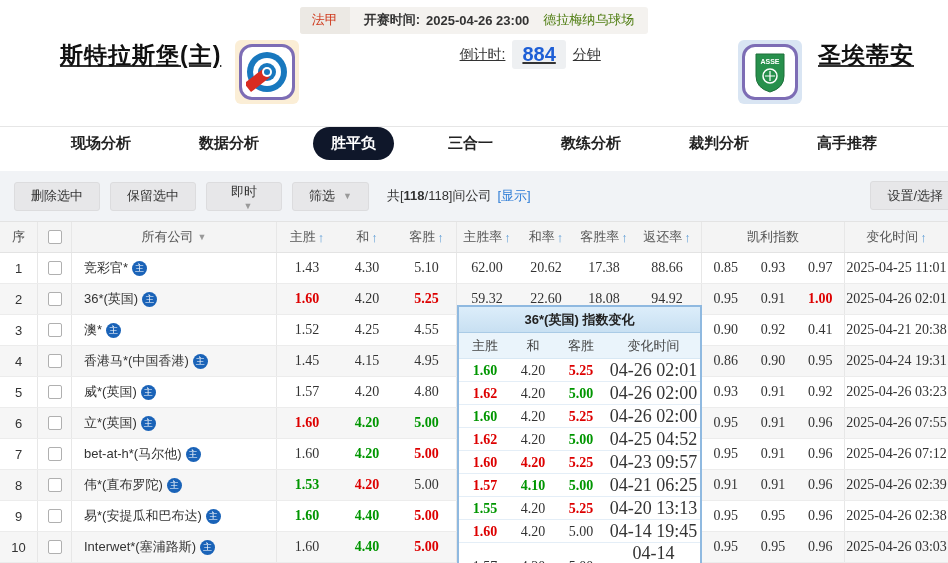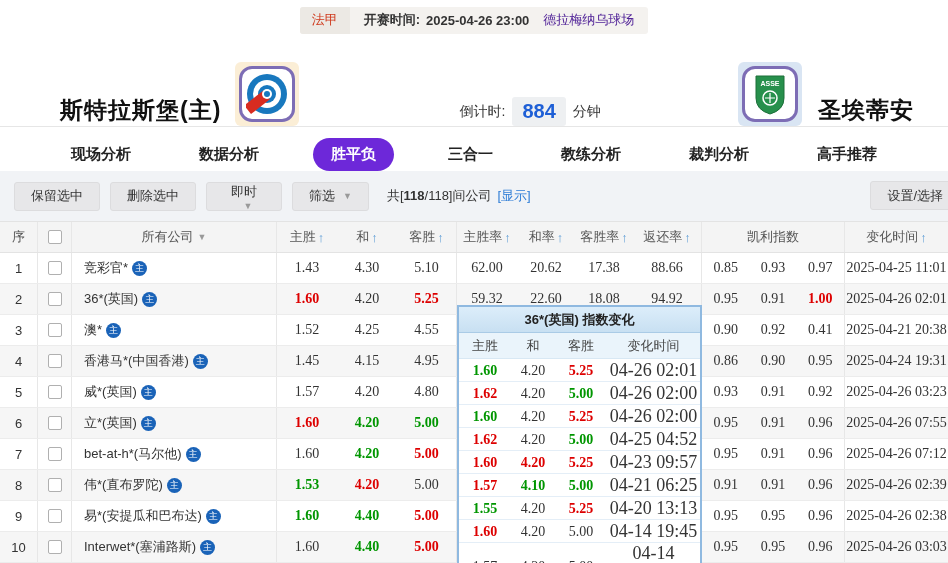--- a/index.html
+++ b/index.html
@@ -6,38 +6,38 @@
   html,body { width:948px; height:563px; overflow:hidden; background:#fff;
     font-family:"Liberation Sans","DejaVu Sans",sans-serif; color:#333; }
   .page { position:relative; width:948px; height:563px; }
 
   
   .matchbar-wrap { height:40px; display:flex; justify-content:center; align-items:center; }
   .matchbar { display:flex; align-items:center; background:#f4f2ef; border-radius:3px; height:27px; font-size:13px; }
   .league-tag { color:#cf3a1d; padding:0 12px; height:100%; display:flex; align-items:center; background:#ece9e4; border-radius:3px 0 0 3px; }
   .kick-label { font-weight:bold; margin-left:14px; }
   .kick-time { font-weight:bold; margin-left:6px; }
-  .venue { margin-left:14px; margin-right:14px; color:#4c1d95;text-align:right; }
+  .venue { margin-left:14px; margin-right:14px; color:#4d7c0f;text-align:right; }
 
   
-  .team-header { height:86px; display:flex; align-items:flex-end; padding:0 34px 0 60px; }
+  .team-header { height:86px; display:flex; align-items:flex-start; padding:0 34px 0 60px;text-decoration:underline; }
   .team-name { font-size:23px; font-weight:bold; color:#111; letter-spacing:1px; }
   .logo-tile { width:64px; height:64px; display:flex; align-items:center; justify-content:center; border-radius:6px; }
   .logo-tile.home { background:#fbeed6; margin-left:14px; }
   .logo-tile.away { background:#d9e5f3; margin-right:16px; }
   .logo-inner { width:56px; height:56px; background:#fff; border:3px solid #7d6db5; border-radius:13px; display:flex; align-items:center; justify-content:center; }
   .countdown { flex:1; display:flex; align-items:center; justify-content:center; font-size:14px;padding-left:23px; }
   .cd-box { background:#eef0f2; border-radius:3px; padding:3px 10px; margin:0 7px; font-size:20px; font-weight:bold; color:#1e5fd6; }
 
   .hdiv { border-top:1px solid #e6e6e6; }
 
   
-  .nav { height:44px; display:flex; align-items:flex-end; justify-content:center; gap:40px; background:#fff; }
+  .nav { height:44px; display:flex; align-items:flex-start; justify-content:center; gap:40px; background:#fff; }
   .nav-tab { font-size:15px; font-weight:bold; color:#222; cursor:pointer; padding:7px 14px; }
-  .nav-tab.active { background:#6d28d9; color:#fff; border-radius:17px; padding:7px 18px; }
+  .nav-tab.active { background:#0f172a; color:#fff; border-radius:17px; padding:7px 18px; }
 
   
   .toolbar { height:50px; background:#f1f3f6; display:flex; align-items:center; padding:0 14px; font-size:13px; position:relative; }
   .tbtn { background:#e7e7e9; border:1px solid #dcdcde; border-radius:3px; height:29px; display:inline-flex; align-items:center; padding:0 16px; margin-right:10px; color:#333; cursor:pointer; }
   .tbtn .caret { color:#999; font-size:9px; margin-left:8px; }
   .tbtn.dd-wide { width:76px; justify-content:space-between;flex-direction:column; }
   .count-text { margin-left:8px; color:#333; }
   .count-text b { font-weight:bold; }
   .show-link { color:#2d7cd6; margin-left:6px; cursor:pointer; text-decoration:none; }
   .settings-btn { position:absolute; right:-22px; top:10px; }
@@ -122,22 +122,22 @@
       <div class="nav-tab">现场分析</div>
       <div class="nav-tab">数据分析</div>
       <div class="nav-tab active">胜平负</div>
       <div class="nav-tab">三合一</div>
       <div class="nav-tab">教练分析</div>
       <div class="nav-tab">裁判分析</div>
       <div class="nav-tab">高手推荐</div>
     </div>
 
   <div class="toolbar">
+    <div class="tbtn">删除选中</div>
     <div class="tbtn">保留选中</div>
-    <div class="tbtn">删除选中</div>
     <div class="tbtn dd-wide">
       <span>即时</span>
       <span class="caret">▼</span>
     </div>
     <div class="tbtn">
       <span>筛选</span>
       <span class="caret">▼</span>
     </div>
     <span class="count-text"><span>共[</span><b>118</b><span>/118]间公司</span></span>
     <a class="show-link">[显示]</a>

